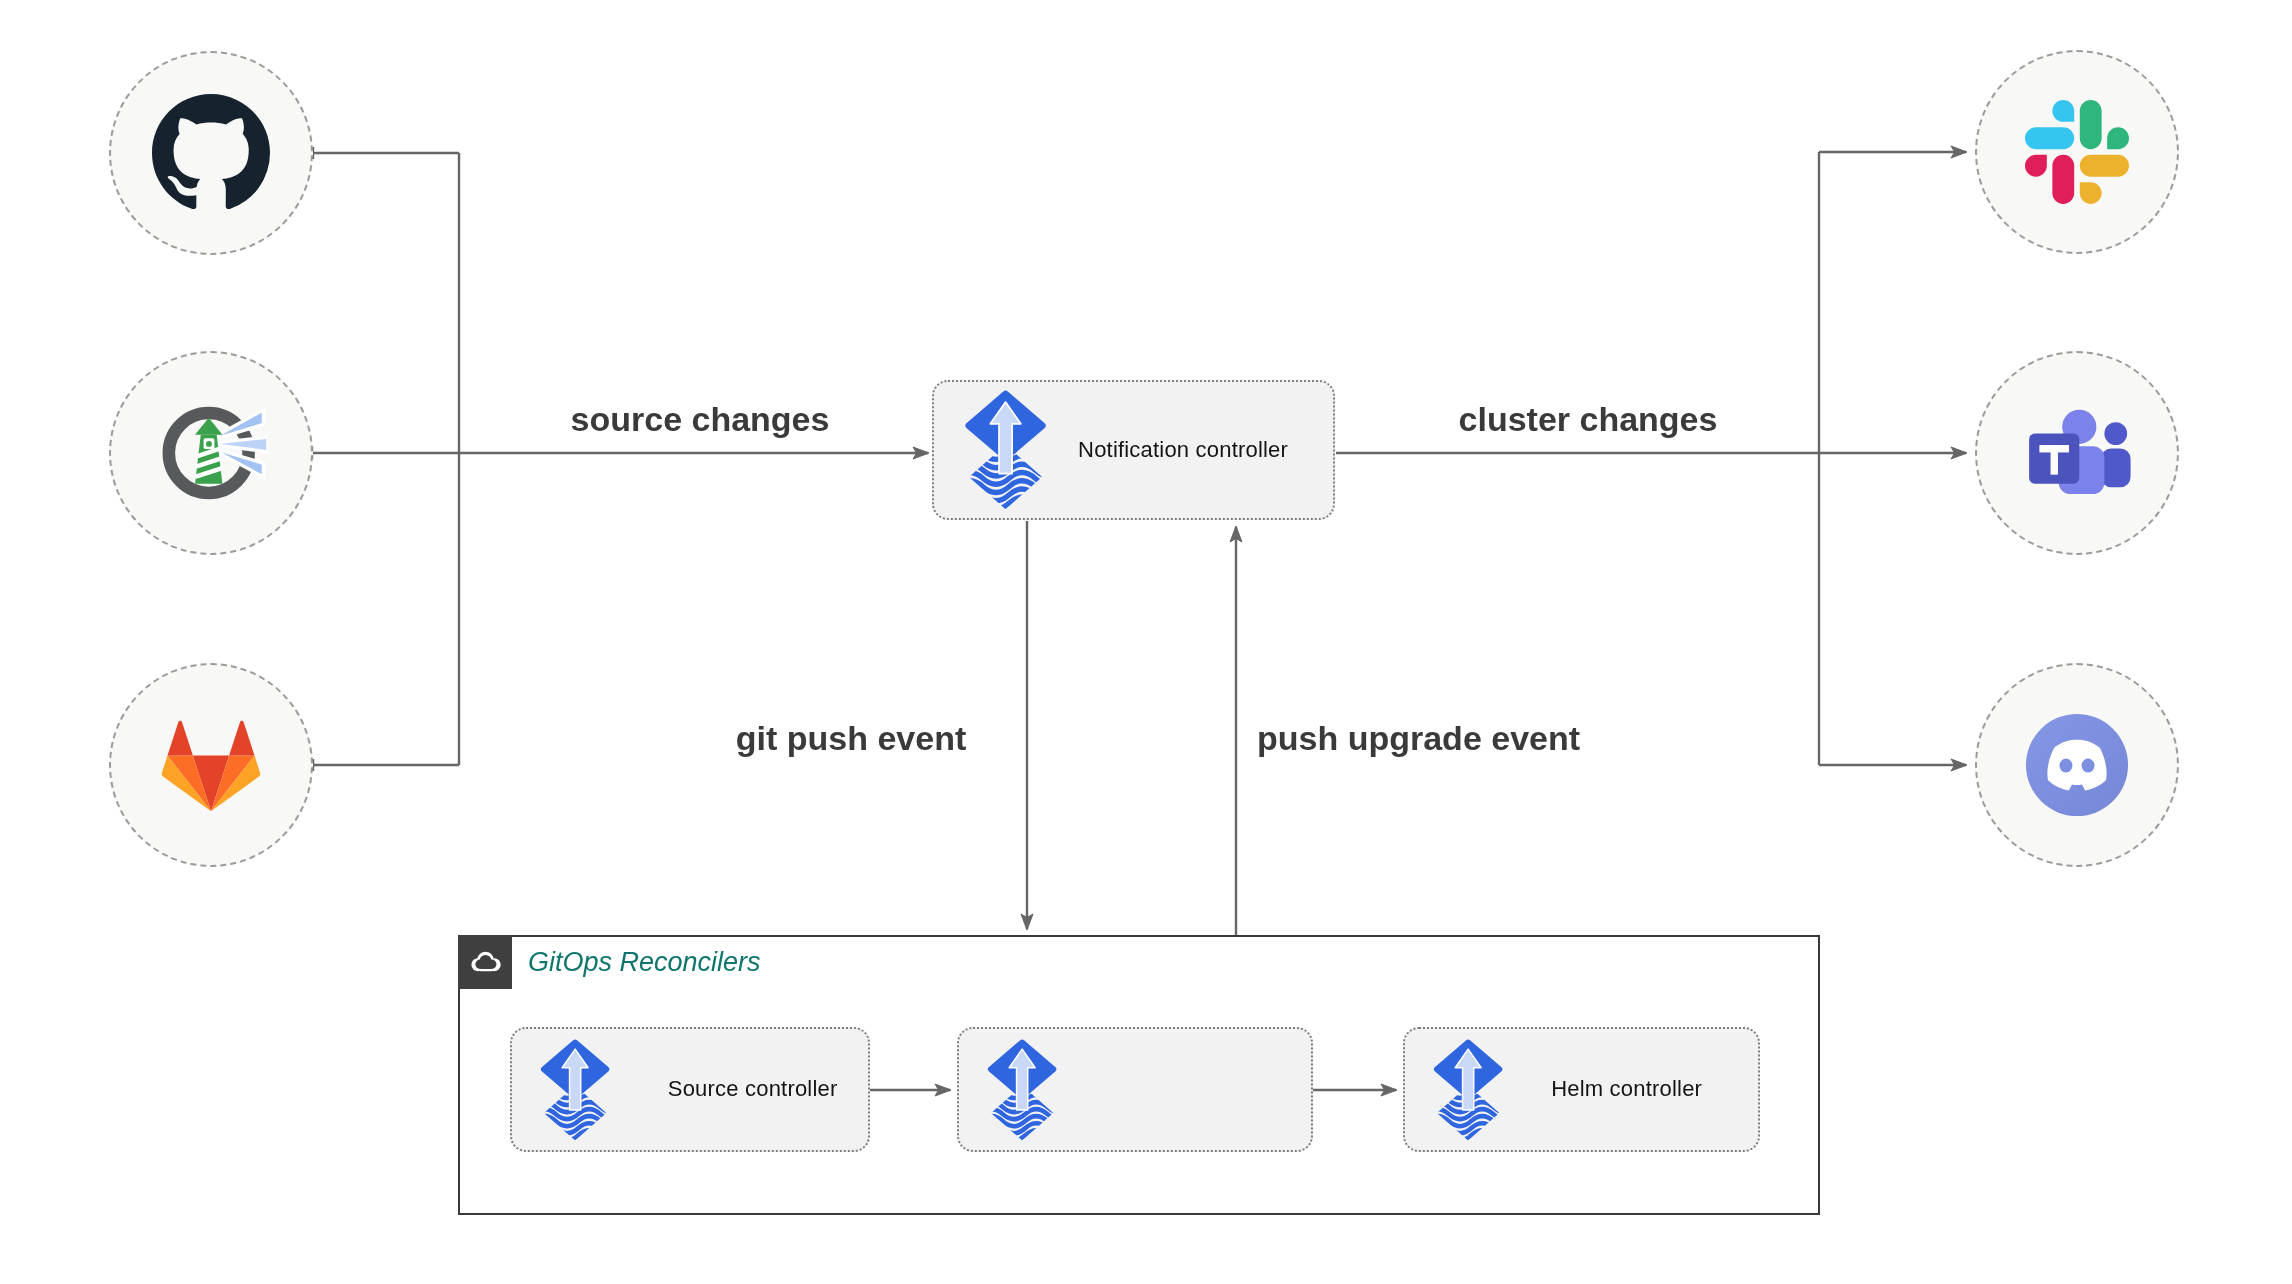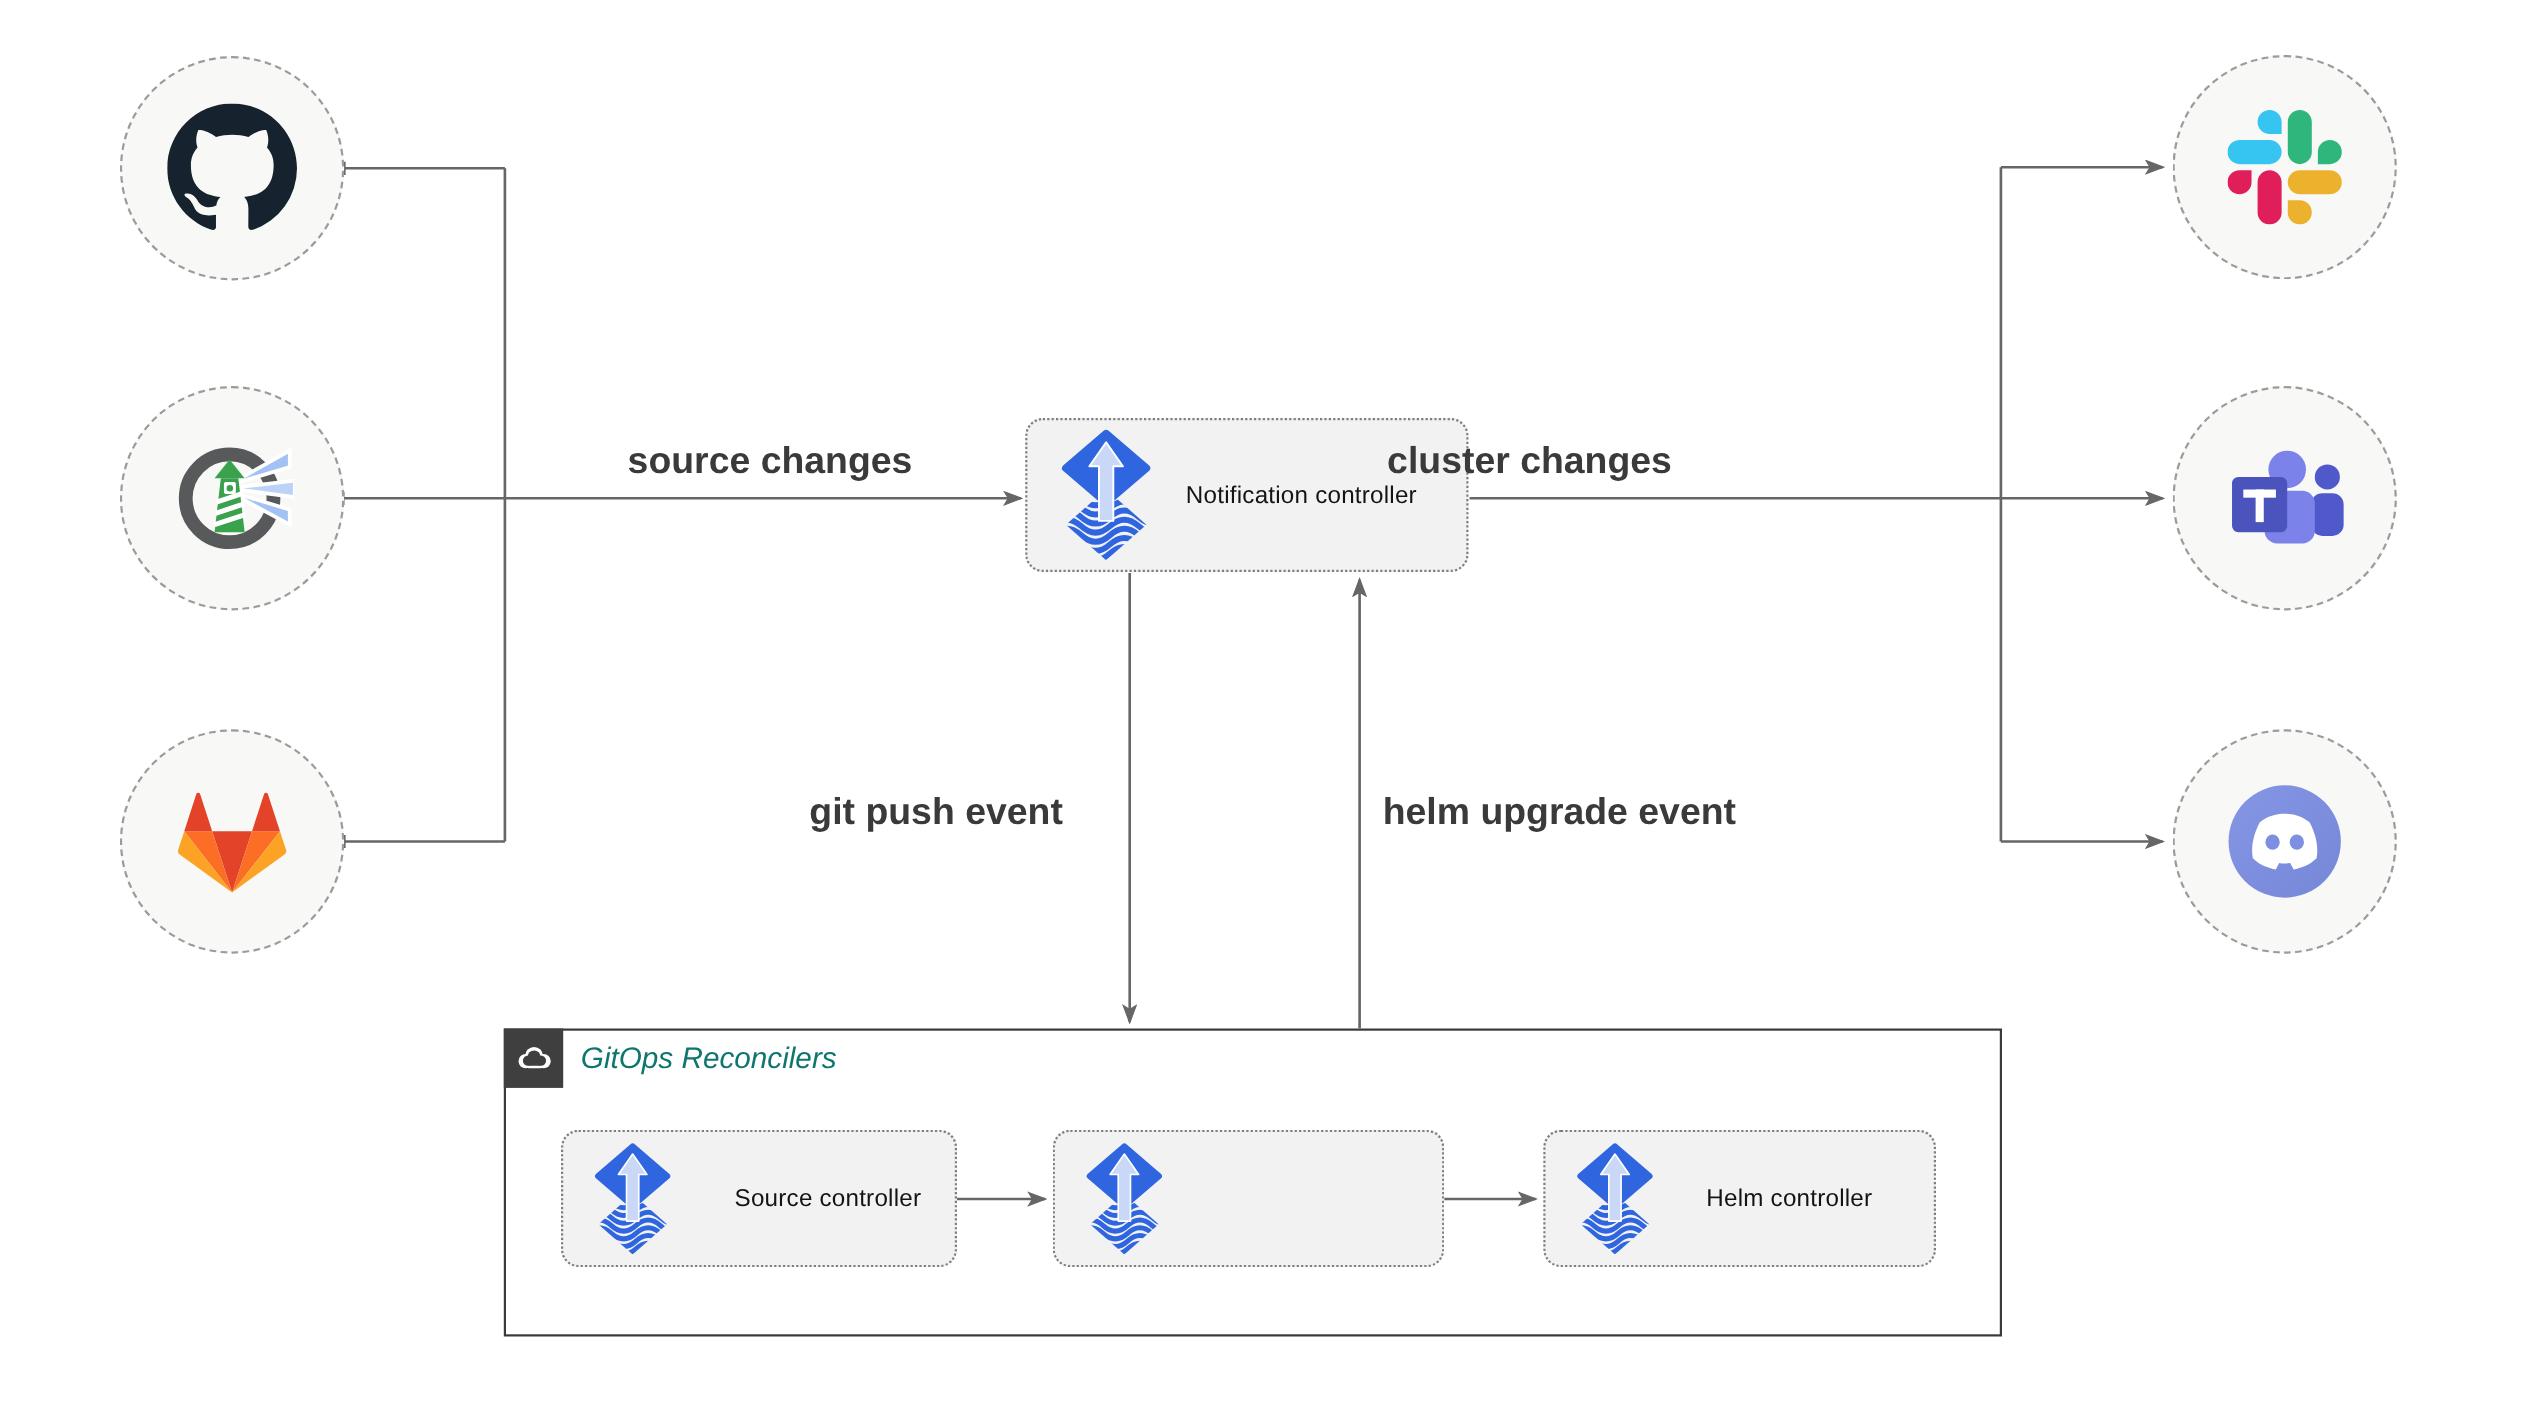--- a/index.html
+++ b/index.html
@@ -32,21 +32,21 @@
   .notif  { left:932px;  top:380px;  width:403px; height:140px; padding:0 16px 0 28px; }
   .notif .flux svg { height:122px; }
   .box-source    { left:510px;  top:1027px; width:360px; height:125px; padding:0 10px 0 26px;gap:35px; }
   .box-kustomize { left:957px;  top:1027px; width:356px; height:125px; padding:0 10px 0 26px; }
   .box-helm      { left:1403px; top:1027px; width:357px; height:125px; padding:0 10px 0 26px; }
   .box-source .flux svg, .box-kustomize .flux svg, .box-helm .flux svg { height:104px; }
 
   
   .edge-label { position:absolute; font-size:34px; color:#3a3a3a; white-space:nowrap;font-weight:bold; }
   .lbl-source  { left:460px;  top:400px; width:480px; text-align:center; }
-  .lbl-cluster { left:1261px; top:400px; width:480px; }
+  .lbl-cluster { left:1348px; top:400px; width:480px; text-align:center; }
   .lbl-gitpush { left:690px;  top:719px; width:322px; text-align:center; }
   .lbl-helmupg { left:1257px; top:719px; text-align:left; }
 
   
   .reconcilers {
     position:absolute; left:458px; top:935px; width:1362px; height:280px;
     box-sizing:border-box; border:2px solid #3a3a3a; background:#ffffff;
   }
   .badge {
     position:absolute; left:458px; top:935px; width:54px; height:54px;
@@ -189,21 +189,21 @@
           </g>
     <path d="M50 15 L67.5 40 L57.5 40 L57.5 97 L42.5 97 L42.5 40 L32.5 40 Z" fill="#c9d8f6" stroke="#ffffff" stroke-width="2" stroke-linejoin="round"></path>
   </svg>
       </span>
     <span class="ctrl-label">Notification controller</span>
   </div>
 
   <div class="edge-label lbl-source">source changes</div>
   <div class="edge-label lbl-cluster">cluster changes</div>
   <div class="edge-label lbl-gitpush">git push event</div>
-  <div class="edge-label lbl-helmupg">helm upgrade event</div>
+  <div class="edge-label lbl-helmupg">push upgrade event</div>
 
   <div class="badge">
     <svg width="37" height="26" viewBox="0 0 34 24">
       <g fill="#ffffff">
         <circle cx="10" cy="14.5" r="6"></circle>
           <circle cx="17" cy="10" r="7.5"></circle>
         <circle cx="25" cy="14.5" r="6"></circle>
           <rect x="9" y="12.5" width="17" height="8" rx="4"></rect>
       </g>
       <g fill="#3f3f3f" transform="translate(17,13) scale(0.72) translate(-17,-13)">

